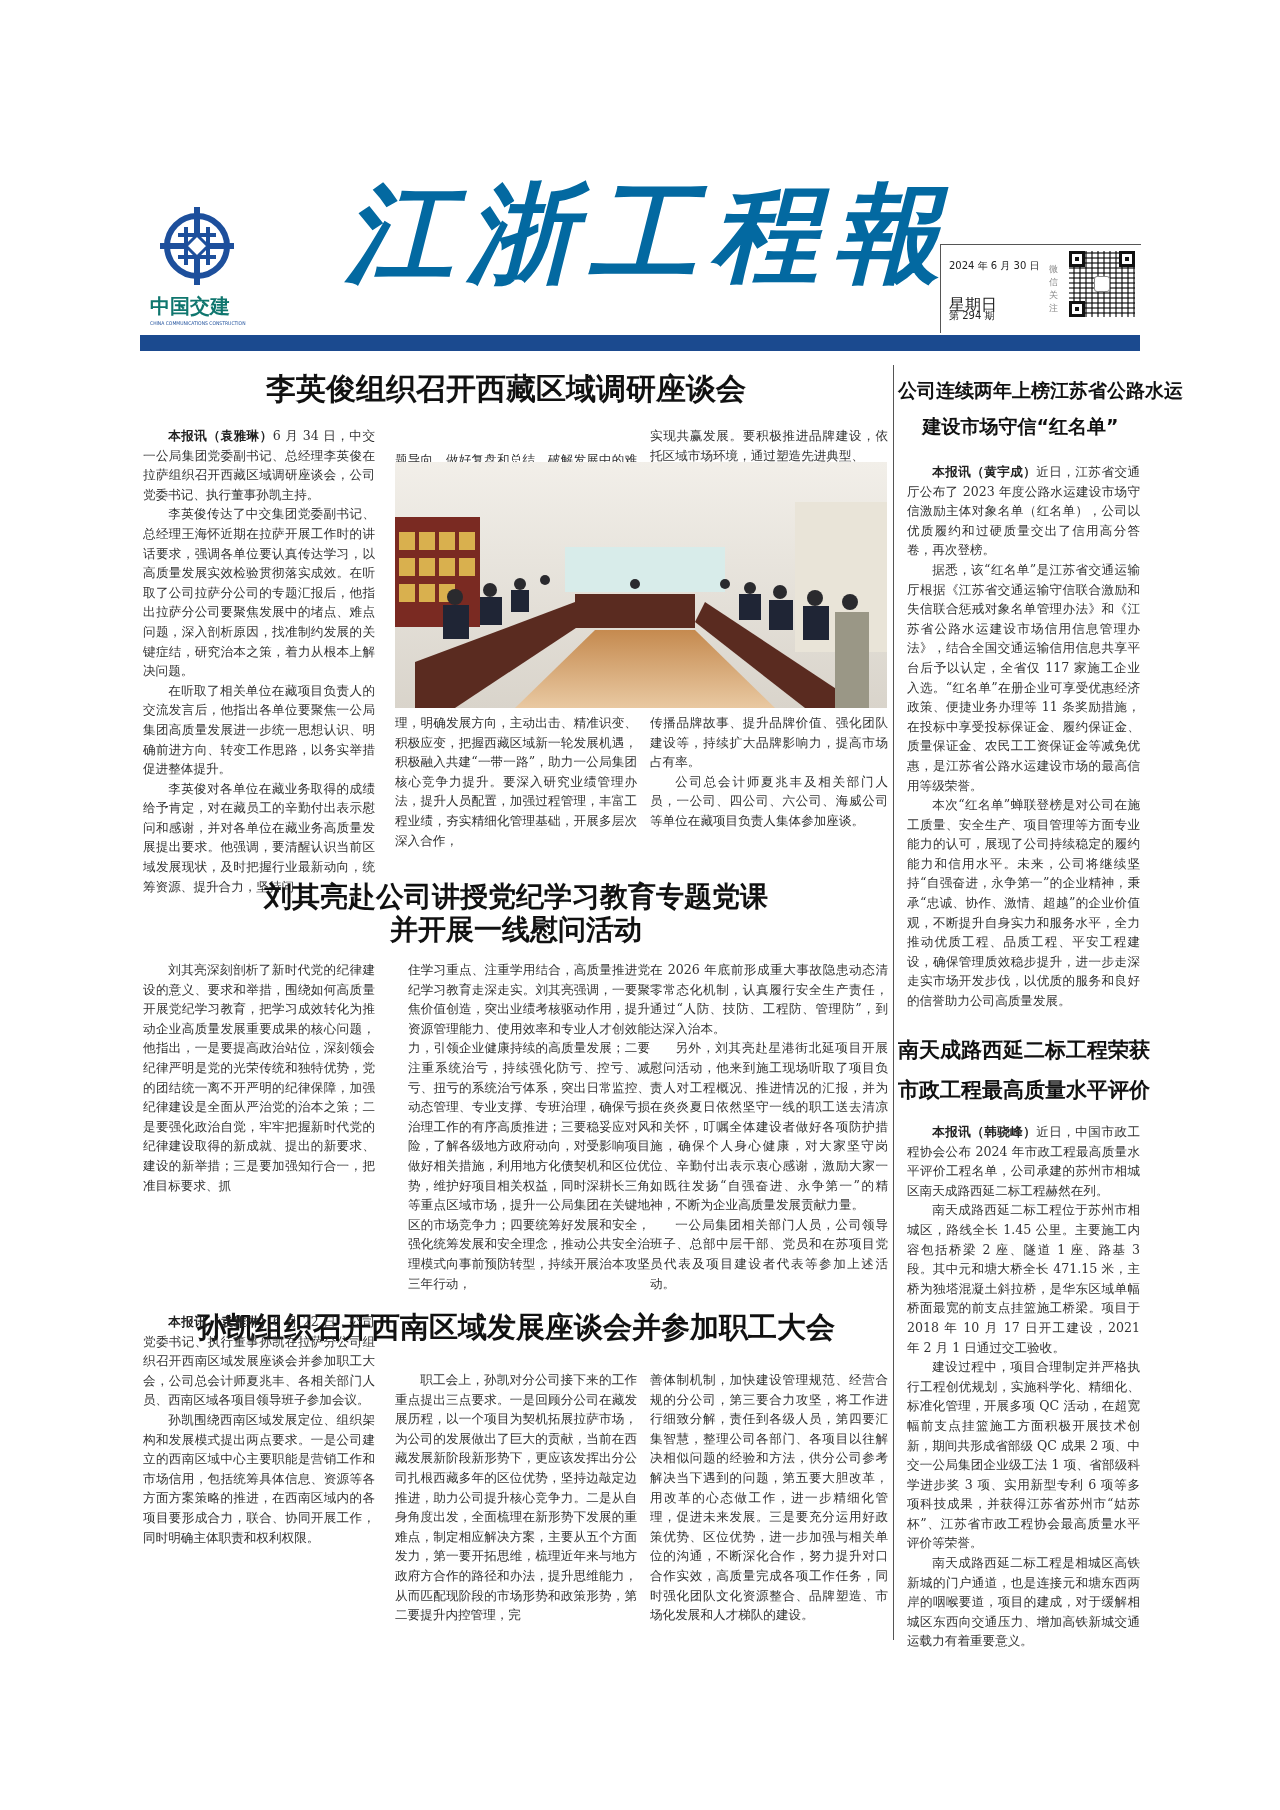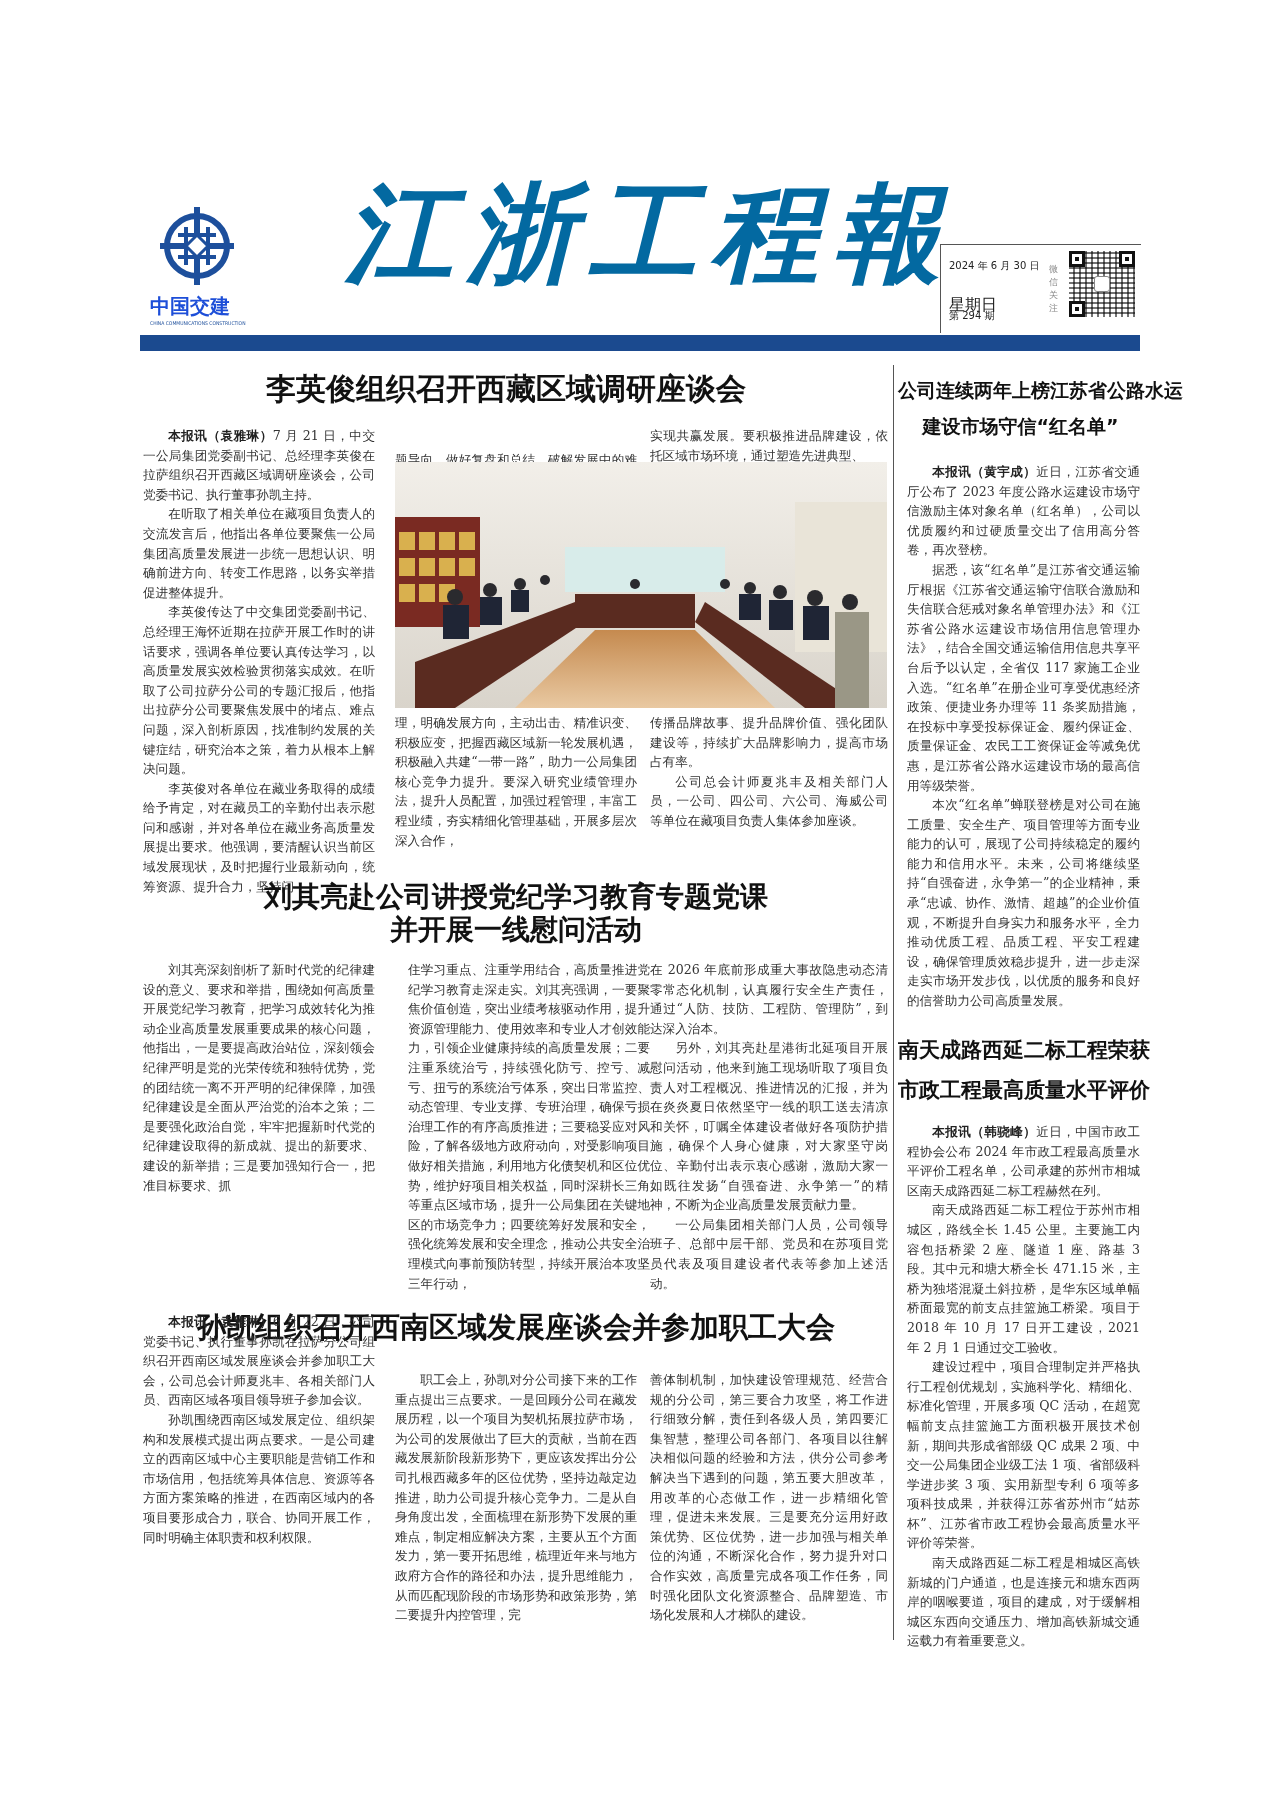--- a/index.html
+++ b/index.html
@@ -2,21 +2,21 @@
 <html><head>
 <meta charset="utf-8">
 <style>
   html, body { margin:0; padding:0; background:#ffffff; }
   body { width:1280px; height:1810px; position:relative; overflow:hidden;
          font-family:"DejaVu Serif","Liberation Serif",serif; color:#2a2a2a; }
   .abs { position:absolute; }
   
   .logo-wrap { left:150px; top:205px; width:100px; height:120px; }
   .logo-svg { width:82px; height:82px; display:block; margin-left:6px; }
-  .logo-cn { font-family:"DejaVu Sans","Liberation Sans",sans-serif; font-weight:bold; color:#1d4ed8; font-size:20px; letter-spacing:0px; margin-top:6px; white-space:nowrap; }
+  .logo-cn { font-family:"DejaVu Sans","Liberation Sans",sans-serif; font-weight:bold; color:#0f766e; font-size:20px; letter-spacing:0px; margin-top:6px; white-space:nowrap; }
   .logo-en { font-family:"DejaVu Sans","Liberation Sans",sans-serif; font-size:5px; color:#1d4f9c; white-space:nowrap; transform:scaleX(0.9); transform-origin:left; }
   .masthead-title { left:345px; top:160px; width:600px; height:150px; font-family:Liberation Serif, serif;
         font-size:108px; font-weight:bold; color:#0369a1; letter-spacing:14px; line-height:150px; font-style:italic; white-space:nowrap; }
   .infobox { left:940px; top:244px; width:200px; height:88px; border:1px solid #555; border-right:none; border-bottom:none; background:#fff; }
   .info-date { left:8px; top:14px; font-family:"DejaVu Sans","Liberation Sans",sans-serif; font-size:10px; color:#222; white-space:nowrap; }
   .info-week { left:8px; top:50px; font-family:"DejaVu Sans","Liberation Sans",sans-serif; font-size:16px; color:#222; }
   .info-issue { left:8px; top:64px; font-family:"DejaVu Sans","Liberation Sans",sans-serif; font-size:10px; color:#222; }
   .info-wechat { left:108px; top:18px; width:12px; font-size:9px; color:#888; line-height:13px; font-family:"DejaVu Sans","Liberation Sans",sans-serif; }
   .qr { left:128px; top:6px; width:66px; height:66px; background:#fff;
         background-image:
@@ -67,23 +67,23 @@
   </div>
 </div>
 
 <div class="abs blue-bar"></div>
 
 <div class="abs vrule" style="left:893px;top:365px;height:1275px;"></div>
 
 <div class="abs headline" style="left:130px;top:365px;width:752px;font-size:30px;line-height:48px;">李英俊组织召开西藏区域调研座谈会</div>
 
 <div class="abs col" style="left:143px;top:426px;width:232px;">
-  <p><span class="byline">本报讯（袁雅琳）</span><span>7 月 21 日，中交一公局集团党委副书记、总经理李英俊在拉萨组织召开西藏区域调研座谈会，公司党委书记、执行董事孙凯主持。</span></p>
+  <p><span class="byline">本报讯（袁雅琳）</span><span>6 月 34 日，中交一公局集团党委副书记、总经理李英俊在拉萨组织召开西藏区域调研座谈会，公司党委书记、执行董事孙凯主持。</span></p>
+  <p>李英俊传达了中交集团党委副书记、总经理王海怀近期在拉萨开展工作时的讲话要求，强调各单位要认真传达学习，以高质量发展实效检验贯彻落实成效。在听取了公司拉萨分公司的专题汇报后，他指出拉萨分公司要聚焦发展中的堵点、难点问题，深入剖析原因，找准制约发展的关键症结，研究治本之策，着力从根本上解决问题。</p>
   <p>在听取了相关单位在藏项目负责人的交流发言后，他指出各单位要聚焦一公局集团高质量发展进一步统一思想认识、明确前进方向、转变工作思路，以务实举措促进整体提升。</p>
-  <p>李英俊传达了中交集团党委副书记、总经理王海怀近期在拉萨开展工作时的讲话要求，强调各单位要认真传达学习，以高质量发展实效检验贯彻落实成效。在听取了公司拉萨分公司的专题汇报后，他指出拉萨分公司要聚焦发展中的堵点、难点问题，深入剖析原因，找准制约发展的关键症结，研究治本之策，着力从根本上解决问题。</p>
   <p>李英俊对各单位在藏业务取得的成绩给予肯定，对在藏员工的辛勤付出表示慰问和感谢，并对各单位在藏业务高质量发展提出要求。他强调，要清醒认识当前区域发展现状，及时把握行业最新动向，统筹资源、提升合力，坚持问</p>
 </div>
 
 <div class="abs col" style="left:395px;top:450px;width:242px;">
   <p class="cont">题导向，做好复盘和总结，破解发展中的难题。要对西藏区域项目进行全面梳</p>
 </div>
 <div class="abs col" style="left:650px;top:426px;width:238px;">
   <p class="cont">实现共赢发展。要积极推进品牌建设，依托区域市场环境，通过塑造先进典型、</p>
 </div>
 

